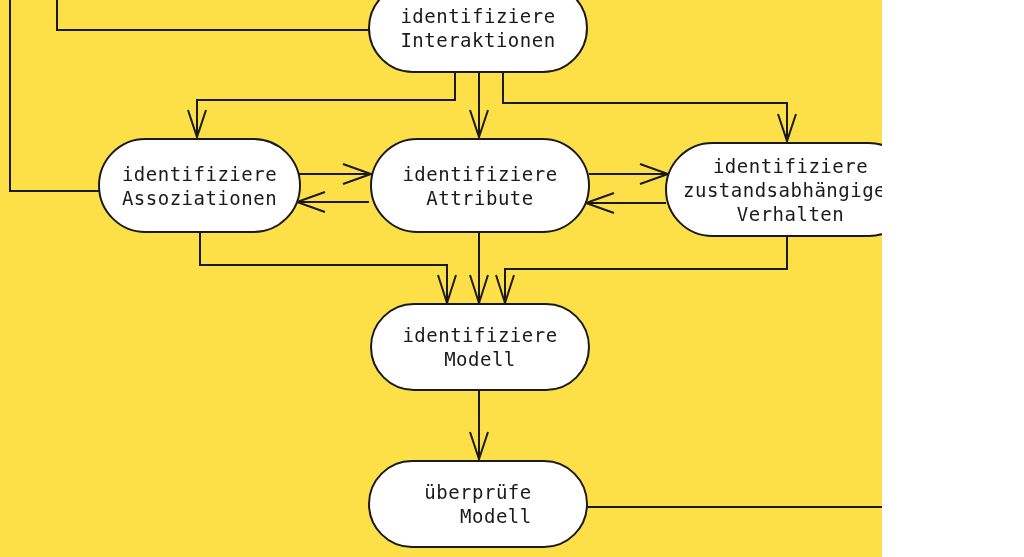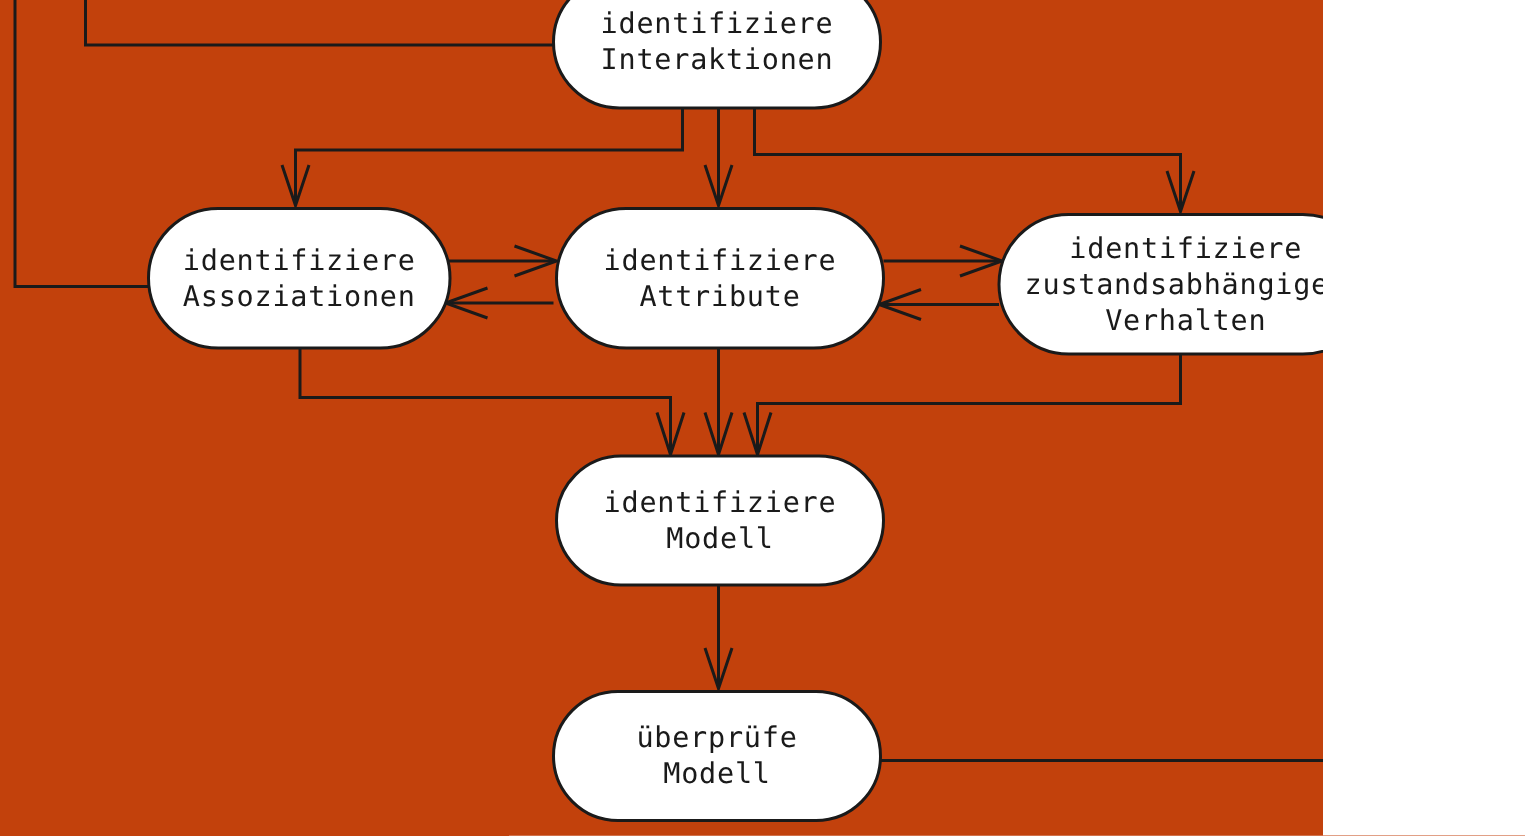--- a/index.html
+++ b/index.html
@@ -1,21 +1,21 @@
 <!DOCTYPE html>
 <html><head>
 <meta charset="utf-8">
 <style>
   html, body { margin: 0; padding: 0; }
   body { background: #ffffff; }
   .canvas {
     position: relative;
     width: 882px;
     height: 557px;
-    background: #c2410c;
+    background: #fde047;
     overflow: hidden;
     font-family: "DejaVu Sans Mono", "Liberation Mono", monospace;
   }
   .edges-layer {
     position: absolute;
     left: 0; top: 0;
     width: 1024px; height: 557px;
   }
   .edges-layer * { stroke: #1a1a1a; stroke-width: 2; fill: none; stroke-linejoin: miter; }
   .node {
@@ -33,21 +33,21 @@
     font-size: 19px;
     line-height: 24px;
     color: #1a1a1a;
     letter-spacing: 0.5px;
   }
   .n-interaktionen { left: 368px; top: -17px; width: 220px; height: 90px; border-radius: 45px; }
   .n-assoziationen { left: 98px;  top: 138px; width: 203px; height: 95px; border-radius: 48px; }
   .n-attribute     { left: 370px; top: 138px; width: 220px; height: 95px; border-radius: 48px; }
   .n-verhalten     { left: 665px; top: 142px; width: 251px; height: 95px; border-radius: 48px; }
   .n-konsolidiere  { left: 370px; top: 303px; width: 220px; height: 88px; border-radius: 44px; }
-  .n-ueberpruefe   { left: 368px; top: 460px; width: 220px; height: 88px; border-radius: 44px; }
+  .n-ueberpruefe   { left: 368px; top: 460px; width: 220px; height: 88px; border-radius: 44px; text-align: right; }
 </style>
 </head>
 <body>
 
 <div class="canvas">
 
   <svg class="edges-layer" viewBox="0 0 1024 557" xmlns="http://www.w3.org/2000/svg">
 
     <polyline points="57,-2 57,30 372,30"></polyline>
     <polyline points="10,-2 10,191 101,191"></polyline>

